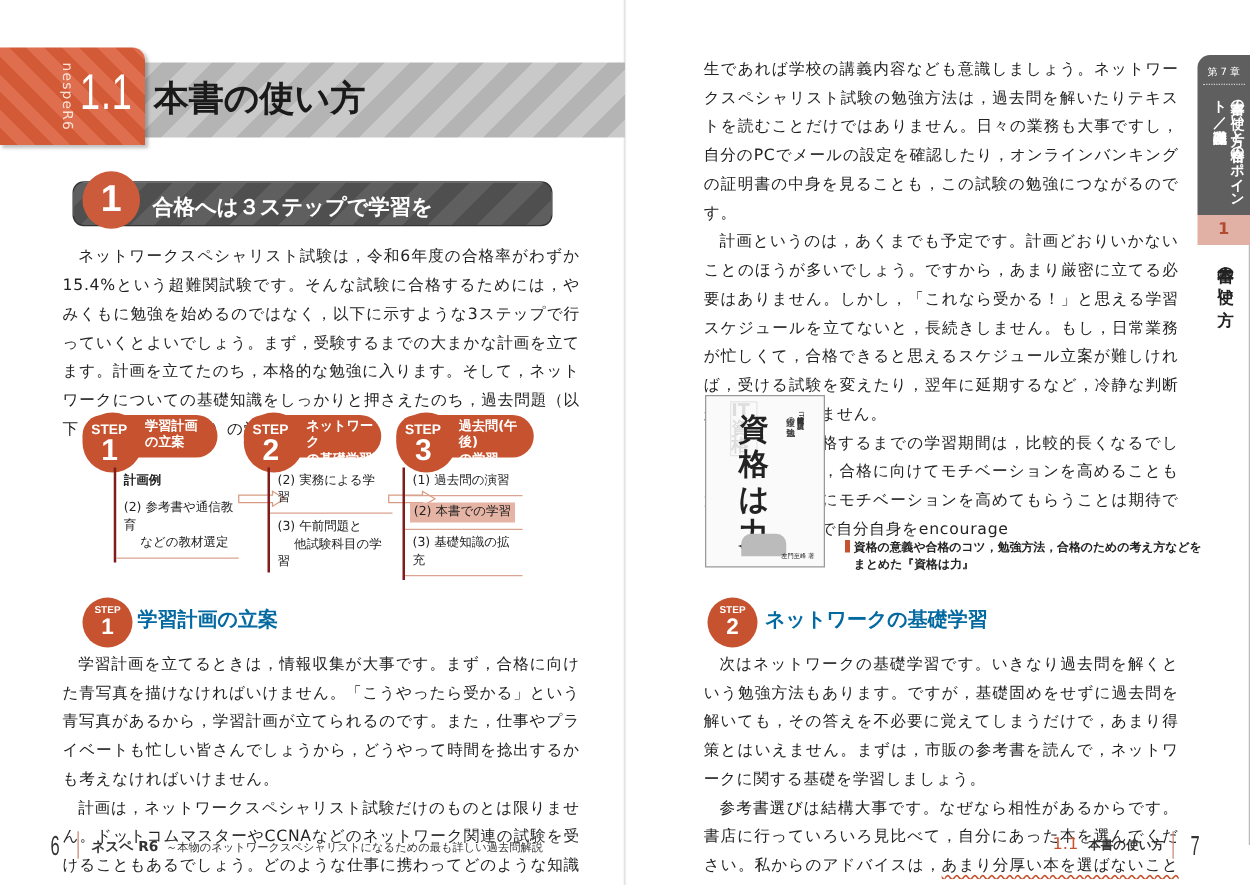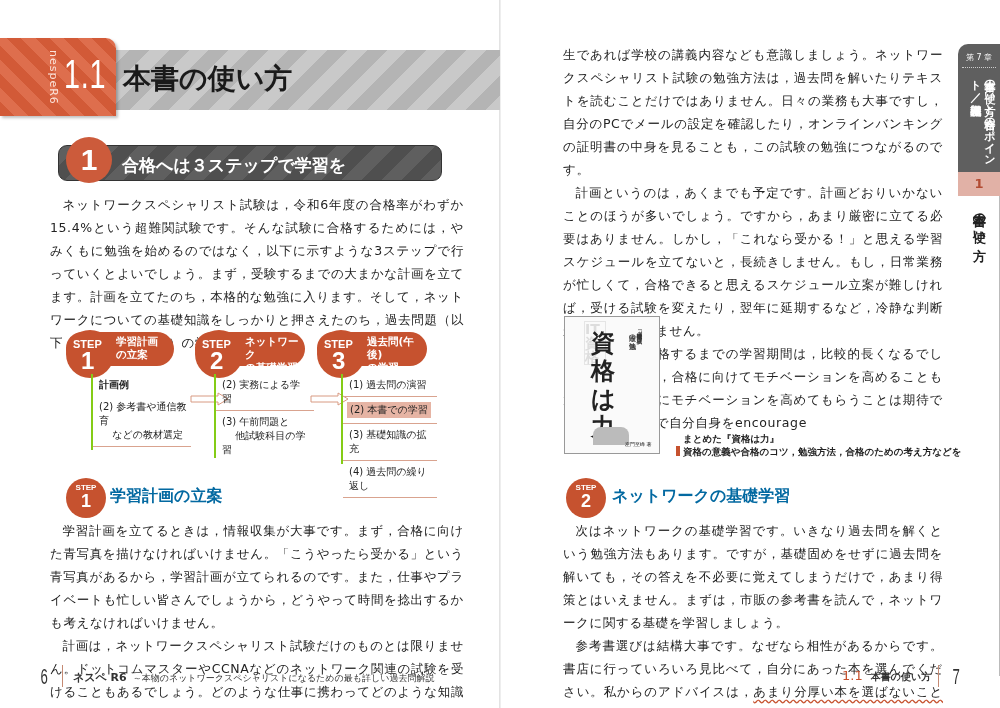--- a/index.html
+++ b/index.html
@@ -20,21 +20,21 @@
 
 .para{position:absolute;font-size:12.5px;line-height:23px;color:#222;text-align:justify;letter-spacing:.6px}
 .para p{text-indent:1em}
 .para p.noind{text-indent:0}
 
 .step-head{position:absolute;height:34px;background:#c6522f;border-radius:17px 18px 18px 17px;color:#fff}
 .step-circle{position:absolute;left:0;top:-2px;width:48px;height:48px;border-radius:50%;background:#c6522f}
 .step-word{position:absolute;left:7px;top:6px;font-size:11px;font-weight:bold;font-family:"Liberation Sans",sans-serif}
 .step-digit{position:absolute;left:15px;top:15px;font-size:24px;font-weight:bold;font-family:"Liberation Sans",sans-serif}
 .step-name{position:absolute;left:50px;top:3px;font-size:10.5px;line-height:13px;font-weight:bold}
-.step-col{position:absolute;border-left:2px solid #84cc16}
+.step-col{position:absolute;border-left:2px solid #7f1d1d}
 .step-item{font-size:10px;padding:4px 4px 4px 6px;border-bottom:1.5px solid #d9a38f;line-height:14px;color:#222}
 .step-item.plain{border-bottom:none;font-weight:bold}
 .step-item.hl{background:#e6b4a4;display:inline-block;border-bottom:none;margin:3px 0}
 .arrow{position:absolute;width:40px;height:14px}
 
 .sstep{position:absolute;width:40px;height:40px;border-radius:50%;background:#c6522f;color:#fff;text-align:center}
 .sstep .w{font-size:8px;font-weight:bold;font-family:"Liberation Sans",sans-serif;margin-top:5px}
 .sstep .d{font-size:18px;font-weight:bold;line-height:18px;font-family:"Liberation Sans",sans-serif}
 .sstep-title{position:absolute;font-size:16px;color:#0369a1;font-weight:bold}
 
@@ -123,25 +123,24 @@
 
     <div class="step-head" style="left:317px;top:332px;width:110px">
       <div class="step-circle"></div>
       <div class="step-word">STEP</div>
       <div class="step-digit">3</div>
       <div class="step-name">
           <div>過去問(午後)</div>
           <div>の学習</div>
         </div>
     </div>
-    <div class="step-col" style="left:341px;top:374px;width:96px;height:90px">
+    <div class="step-col" style="left:322px;top:374px;width:96px;height:90px">
       <div class="step-item">(1) 過去問の演習</div>
       <div class="step-item" style="border-bottom:1.5px solid #d9a38f;padding:2px 4px 2px 4px"><span class="step-item hl" style="padding:1px 3px">(2) 本書での学習</span></div>
       <div class="step-item">(3) 基礎知識の拡充</div>
-      <div class="step-item">(4) 過去問の繰り返し</div>
     </div>
   </div>
 
   <div class="sstep" style="left:66px;top:478px">
     <div class="w">STEP</div>
     <div class="d">1</div>
   </div>
   <div class="sstep-title" style="left:110px;top:486px">学習計画の立案</div>
 
   <div class="para" style="left:50px;top:519px;width:414px">
@@ -165,22 +164,22 @@
     <div class="book-stamp">IT資格</div>
     <div class="book-big">資格は力</div>
     <div class="book-v" style="left:72px;top:12px">情報処理技術者試験・IT資格試験</div>
     <div class="book-v" style="left:62px;top:12px;font-size:7px">達眼の勉強法</div>
     <div style="position:absolute;left:28px;top:110px;width:36px;height:18px;background:#bbb;border-radius:8px 8px 0 0"></div>
     <div style="position:absolute;left:60px;top:124px;font-size:5px">左門至峰 著</div>
   </div>
 
 
   <div class="caption">
+    <div><span class="bar"></span><span>資格の意義や合格のコツ，勉強方法，合格のための考え方などを</span></div>
     <div style="padding-left:7px">まとめた『資格は力』</div>
-    <div><span class="bar"></span><span>資格の意義や合格のコツ，勉強方法，合格のための考え方などを</span></div>
   </div>
 
   <div class="sstep" style="left:566px;top:478px">
     <div class="w">STEP</div>
     <div class="d">2</div>
   </div>
   <div class="sstep-title" style="left:612px;top:486px">ネットワークの基礎学習</div>
 
   <div class="para" style="left:563px;top:519px;width:380px">
     <p>次はネットワークの基礎学習です。いきなり過去問を解くという勉強方法もあります。ですが，基礎固めをせずに過去問を解いても，その答えを不必要に覚えてしまうだけで，あまり得策とはいえません。まずは，市販の参考書を読んで，ネットワークに関する基礎を学習しましょう。</p>

